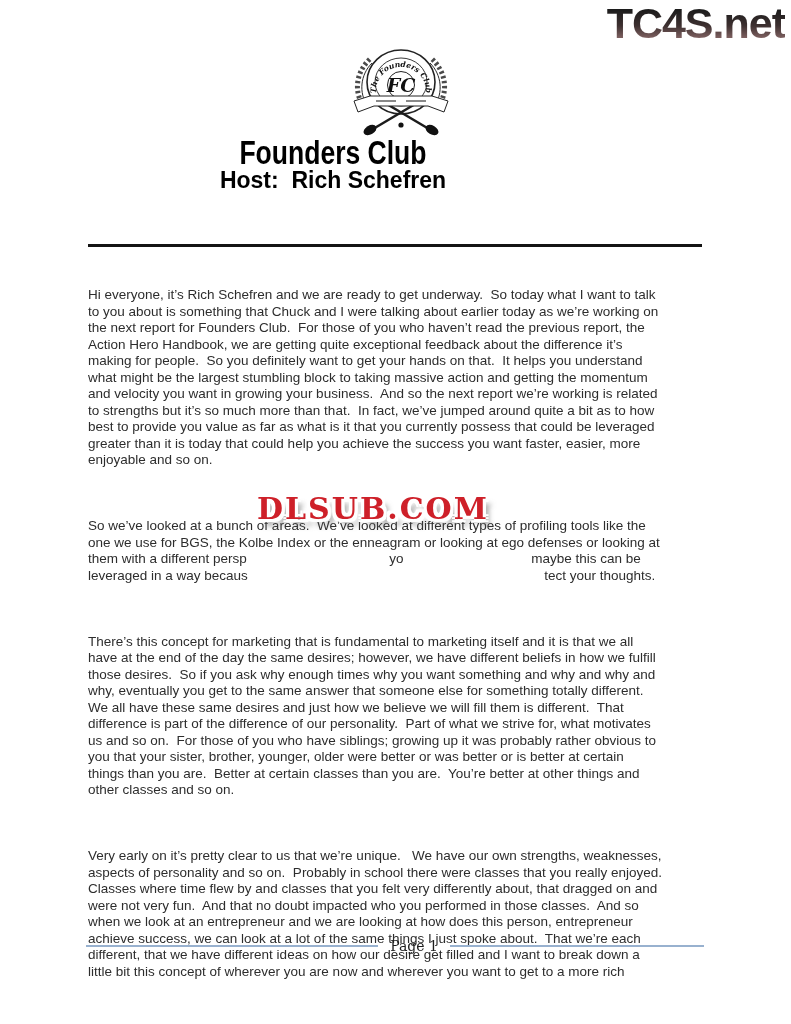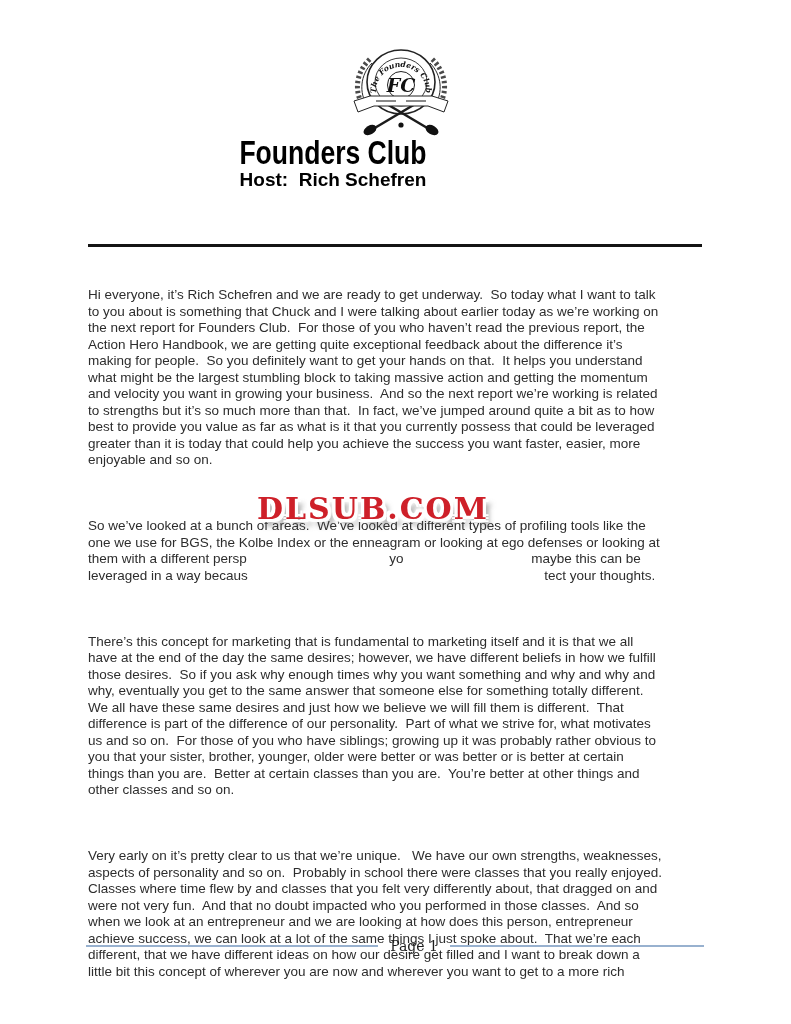--- a/index.html
+++ b/index.html
@@ -25,21 +25,21 @@
   
   .titles{position:absolute;top:137px;left:0;width:666px;text-align:center;color:#000;}
   .club-name{
     display:inline-block;font-weight:800;font-size:34px;line-height:30px;
     transform:scaleX(0.78);letter-spacing:0px;white-space:nowrap;
   }
   .doc-title{
     font-family:"DejaVu Serif",serif;font-size:32px;line-height:38px;font-weight:500;
     white-space:pre;
   }
-  .host-line{font-size:19px;font-weight:bold;line-height:24px;white-space:pre;}
+  .host-line{font-size:23px;font-weight:bold;line-height:24px;white-space:pre;}
   
   .title-rule{position:absolute;top:244px;left:88px;width:614px;height:3px;background:#141414;}
   
   .content{
     position:absolute;top:254px;left:88px;width:620px;
     font-size:13.5px;line-height:16.5px;white-space:pre;color:#2d2d2d;
   }
   .para{margin:0 0 16.5px 0;}
   
   .dlsub{
@@ -70,20 +70,21 @@
       -3px -3px 0 #fff, 3px -3px 0 #fff, -3px 3px 0 #fff, 3px 3px 0 #fff,
       -3px 0 0 #fff, 3px 0 0 #fff, 0 -3px 0 #fff, 0 3px 0 #fff,
       5px 6px 5px rgba(110,110,110,0.6);
   }
 </style>
 </head>
 <body>
 
 <div class="page">
 
+  <div class="tc4s">TC4S.net</div>
 
   <svg class="crest" viewBox="0 0 122 94" aria-hidden="true">
 
     <path d="M24,62 C14,48 15,28 30,14" fill="none" stroke="#2a2a2a" stroke-width="5" stroke-dasharray="2.5 2.5" opacity="0.85"></path>
     <path d="M98,62 C108,48 107,28 92,14" fill="none" stroke="#2a2a2a" stroke-width="5" stroke-dasharray="2.5 2.5" opacity="0.85"></path>
     <path d="M27,60 C19,48 20,30 32,18" fill="none" stroke="#2a2a2a" stroke-width="1"></path>
     <path d="M95,60 C103,48 102,30 90,18" fill="none" stroke="#2a2a2a" stroke-width="1"></path>
 
     <ellipse cx="61" cy="37" rx="34" ry="32" fill="#ffffff" stroke="#222" stroke-width="1.6"></ellipse>
     <ellipse cx="61" cy="37" rx="26" ry="24" fill="#ffffff" stroke="#222" stroke-width="0.9"></ellipse>

